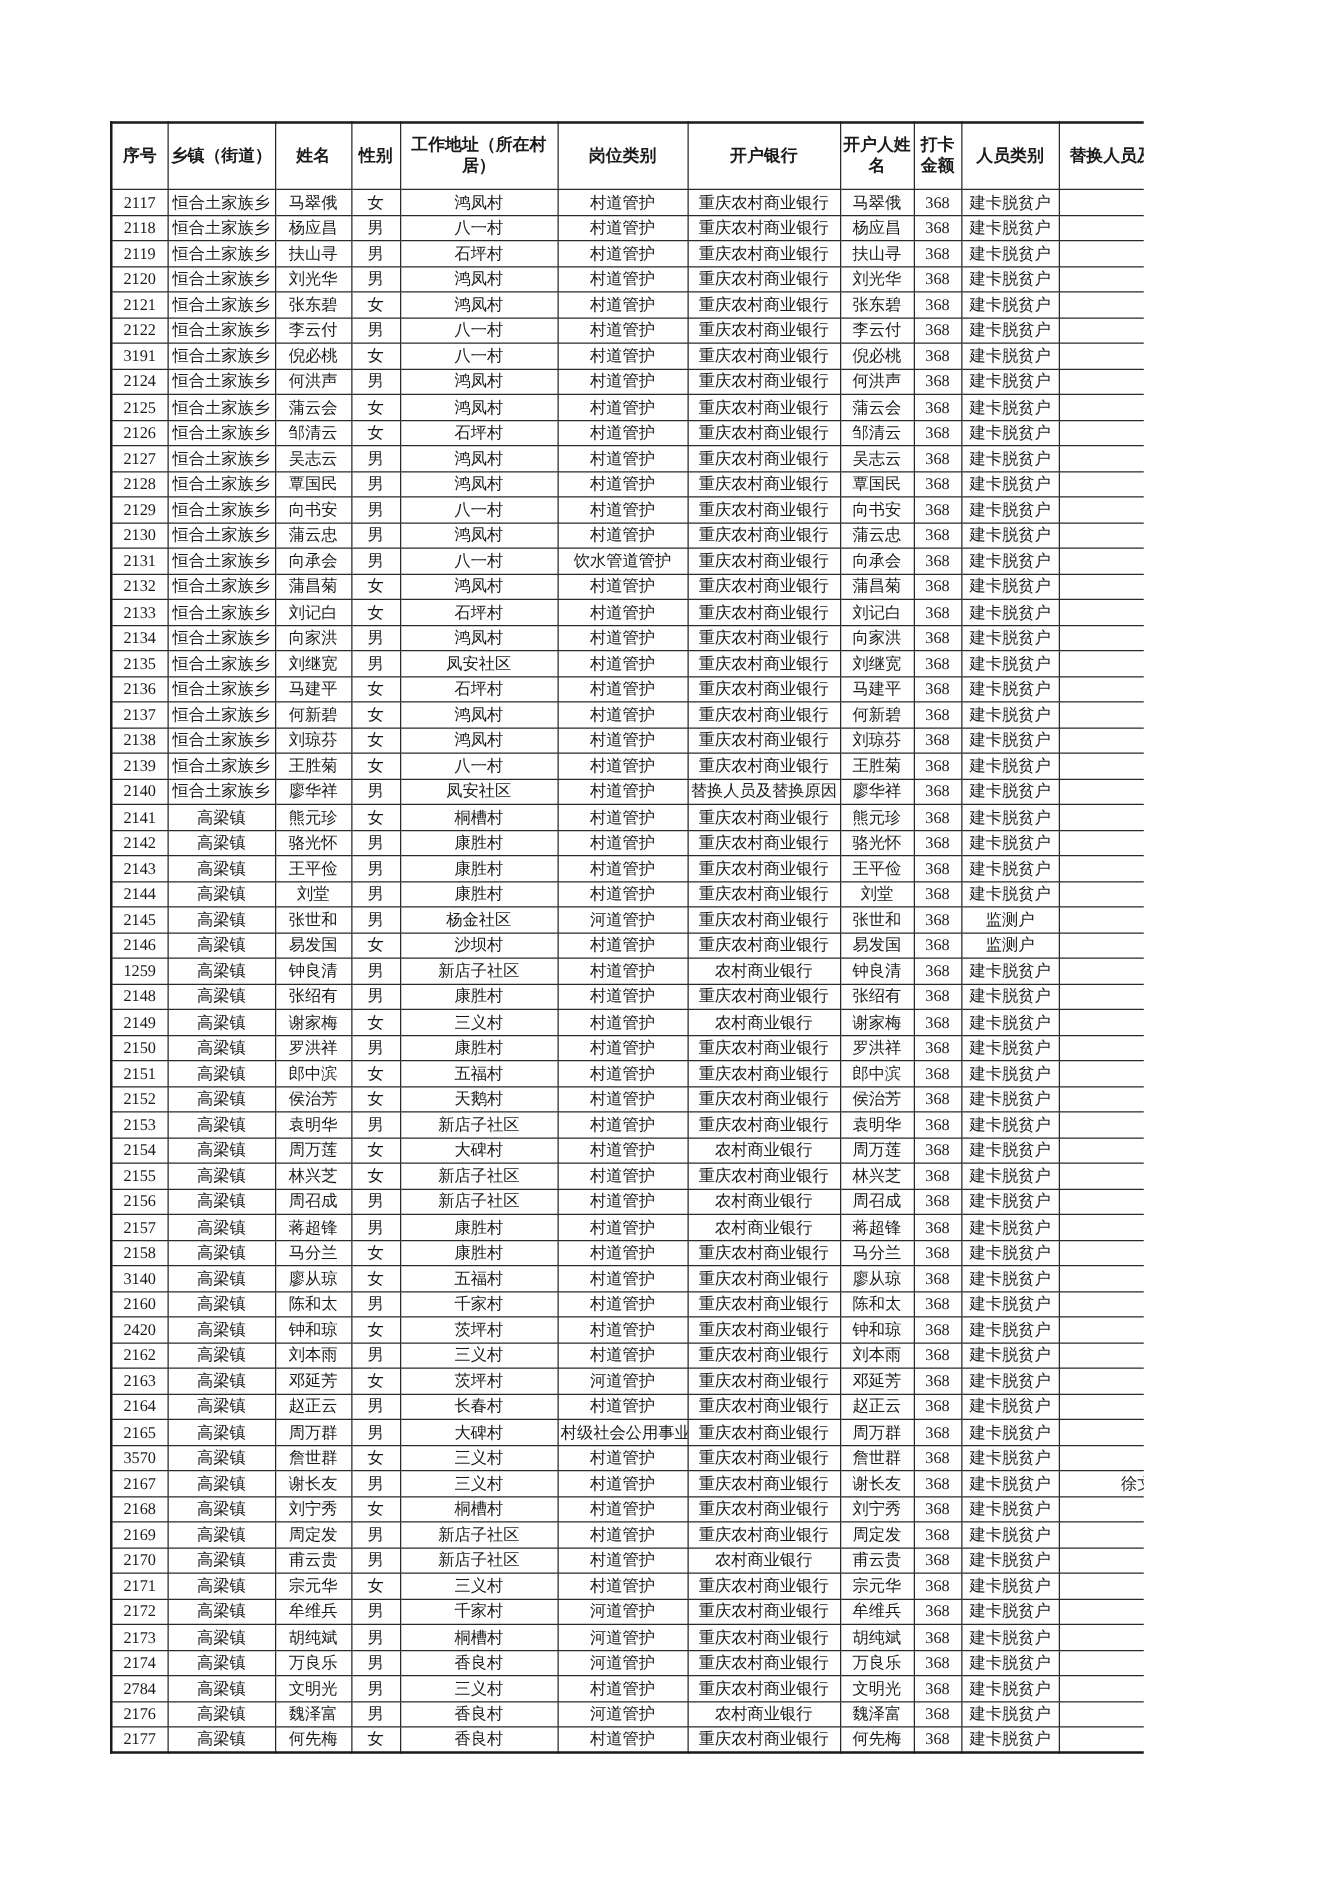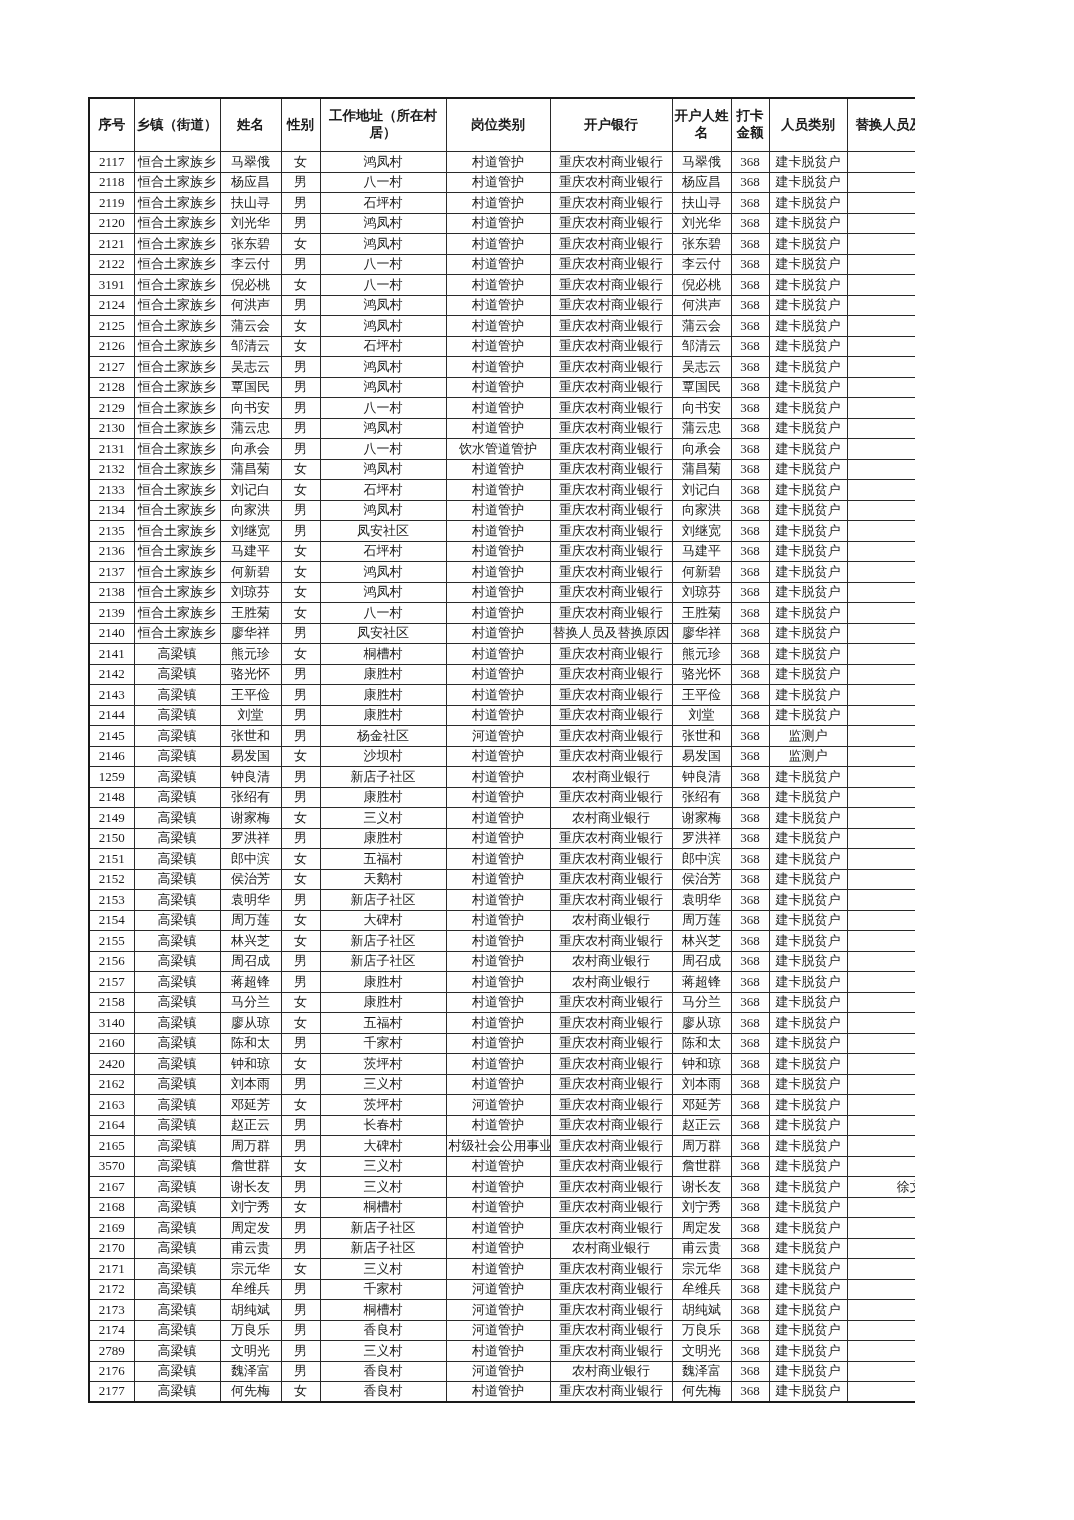--- a/index.html
+++ b/index.html
@@ -831,21 +831,21 @@
           <td>男</td>
           <td>香良村</td>
           <td>河道管护</td>
           <td>重庆农村商业银行</td>
           <td>万良乐</td>
           <td>368</td>
           <td>建卡脱贫户</td>
           <td></td>
         </tr>
         <tr>
-          <td>2789</td>
+          <td>2784</td>
           <td>高梁镇</td>
           <td>文明光</td>
           <td>男</td>
           <td>三义村</td>
           <td>村道管护</td>
           <td>重庆农村商业银行</td>
           <td>文明光</td>
           <td>368</td>
           <td>建卡脱贫户</td>
           <td></td>

